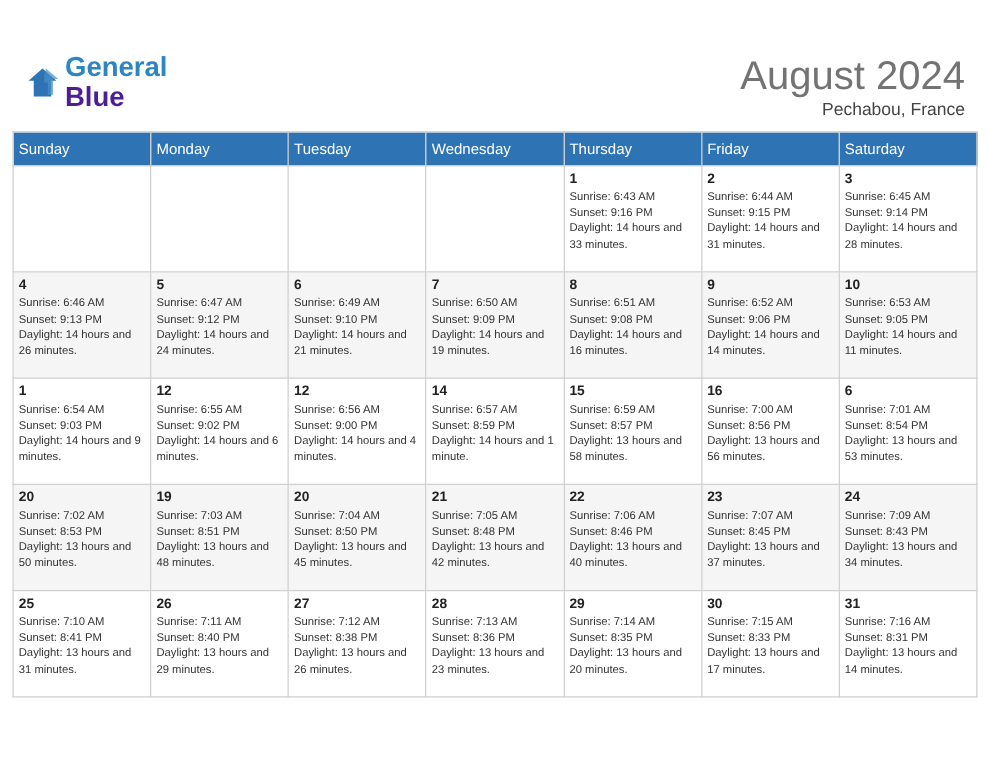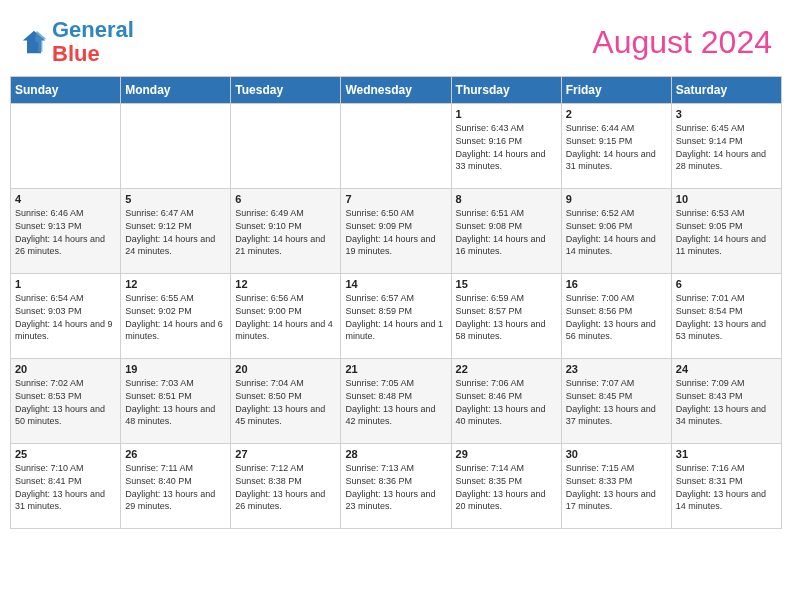--- a/index.html
+++ b/index.html
@@ -6,22 +6,23 @@
     body {
       font-family: Arial, sans-serif;
       background: #fff;
       width: 792px;
       min-height: 612px;
       padding: 10px;
     }
     .header {
       display: flex;
       justify-content: space-between;
-      align-items: center;
+      align-items: flex-start;
       padding: 8px 10px 4px 10px;
+      margin-top: 24px;
     }
     .logo {
       display: flex;
       align-items: center;
     }
     .logo-text {
       font-size: 22px;
       font-weight: bold;
       color: #1a3a5c;
       line-height: 1.1;
@@ -33,36 +34,36 @@
       width: 28px;
       height: 28px;
       margin-right: 4px;
     }
     .title-area {
       text-align: right;
     }
     .month-year {
       font-size: 32px;
       font-weight: normal;
-      color: #ec4899;
+      color: #737373;
     }
     .location {
       font-size: 14px;
       color: #444;
     }
     table {
       width: 100%;
       border-collapse: collapse;
       margin-top: 6px;
     }
     thead tr th {
       background-color: #2e74b5;
       color: #fff;
       font-size: 12px;
-      font-weight: bold;
+      font-weight: normal;
       padding: 6px 4px;
       text-align: left;
       border: 1px solid #ccc;
     }
     tbody tr td {
       vertical-align: top;
       border: 1px solid #d0d0d0;
       padding: 4px 4px;
       font-size: 9.5px;
       color: #222;
@@ -94,26 +95,27 @@
 <body>
 
 <div class="header">
   <div class="logo">
     <svg class="logo-icon" viewBox="0 0 40 40">
       <polygon points="20,4 36,18 30,18 30,36 10,36 10,18 4,18" fill="#2e74b5"></polygon>
       <polygon points="24,4 38,16 32,16 32,34 26,34 26,20 22,20 22,12" fill="#4a90c4" opacity="0.7"></polygon>
     </svg>
     <div>
       <div class="logo-text">
-        <span>General</span><br><span style="color:#ef4444">Blue</span>
+        <span>General</span><br><span style="color:#4c1d95">Blue</span>
       </div>
     </div>
   </div>
   <div class="title-area">
     <div class="month-year">August 2024</div>
+    <div class="location">Pechabou, France</div>
   </div>
 </div>
 
 <table>
   <thead>
     <tr>
     <th>Sunday</th>
         <th>Monday</th>
         <th>Tuesday</th>
         <th>Wednesday</th>

